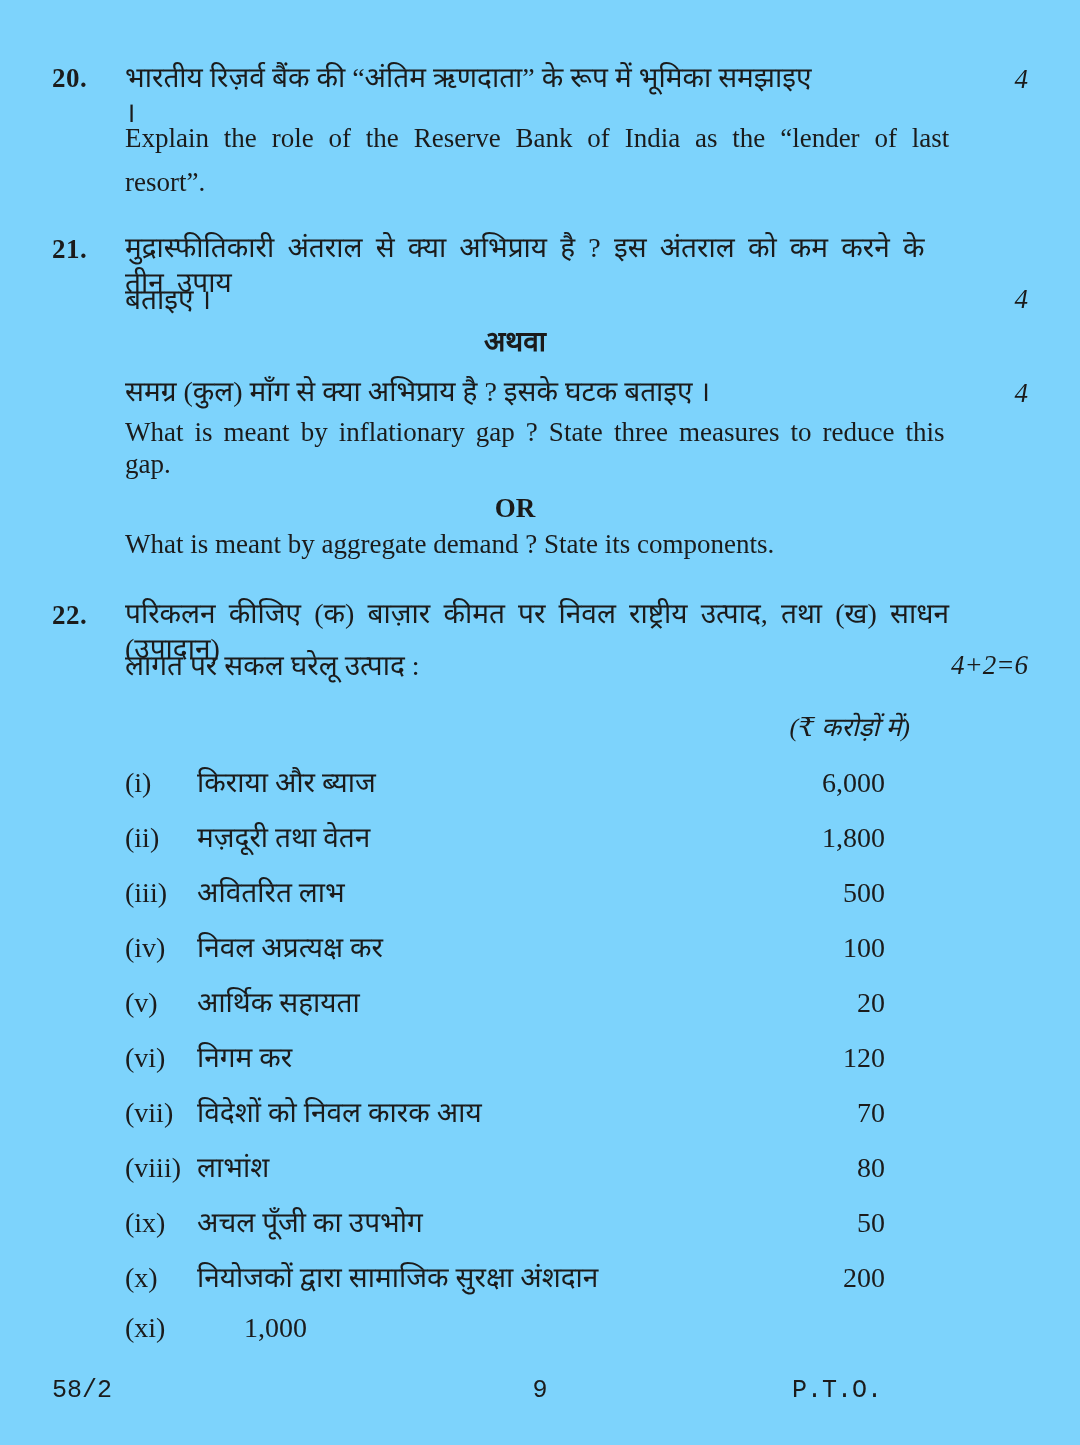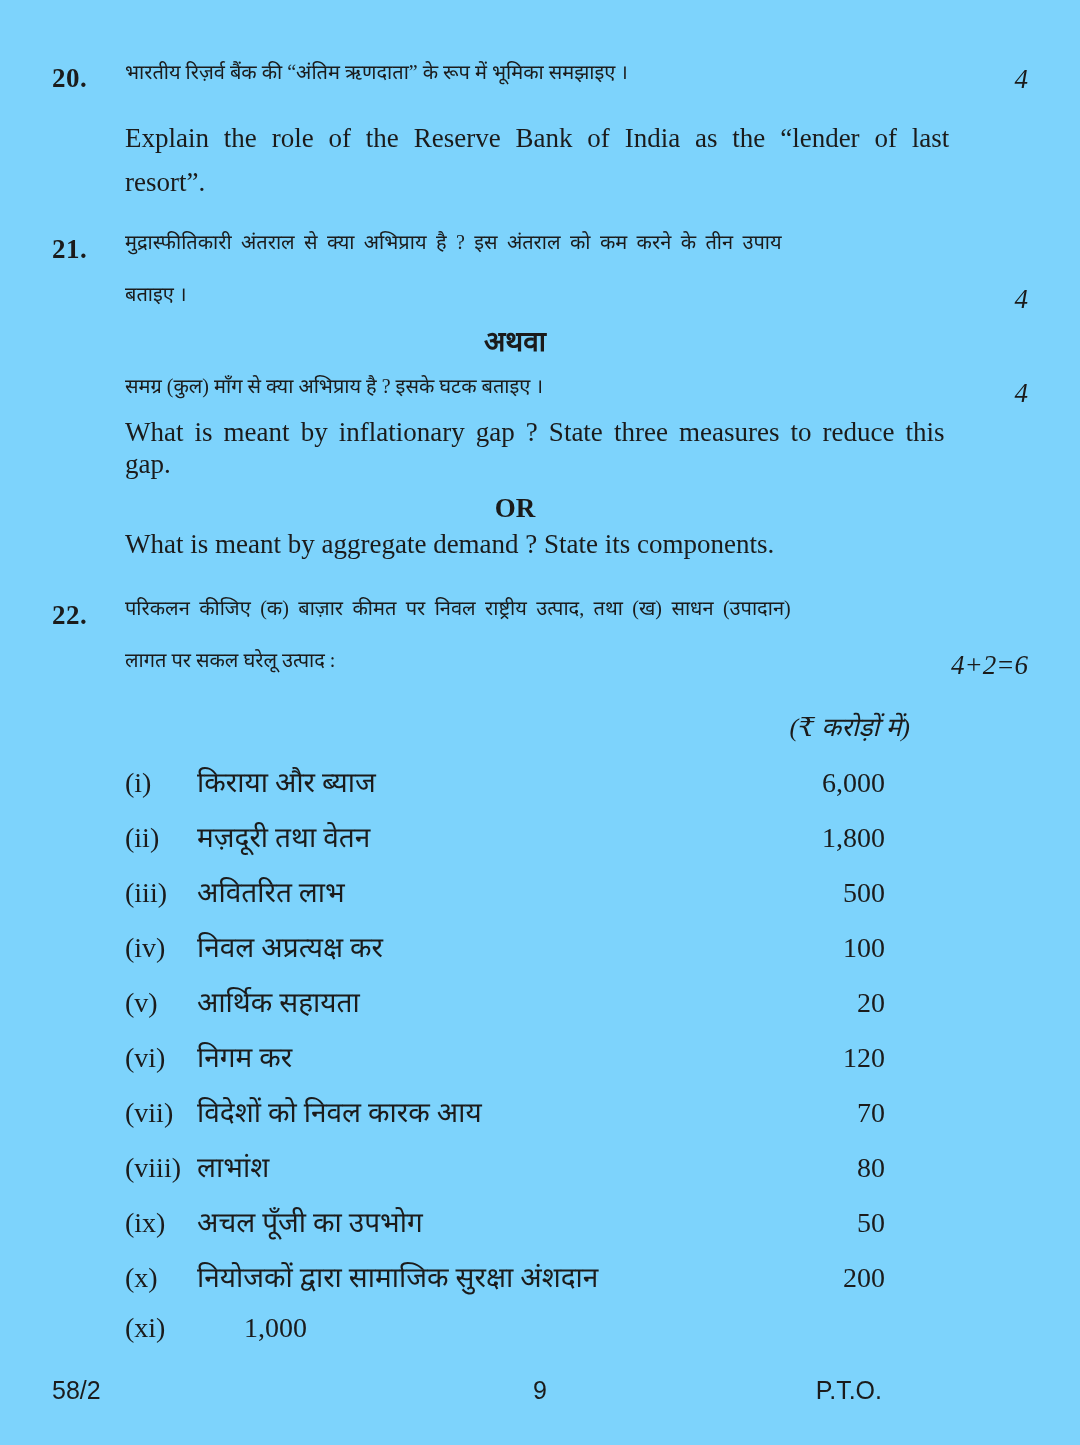--- a/index.html
+++ b/index.html
@@ -15,21 +15,21 @@
     overflow: hidden;
     padding-left: 12px;
   }
   .abs { position: absolute; }
   .qnum {
     font-weight: bold;
     font-size: 27px;
     letter-spacing: 0.5px;
   }
   .hindi {
-    font-size: 20px;
+    font-size: 28px;
     line-height: 1.25;
   }
   .hindi.justified { word-spacing: 0.22em; }
   .english {
     font-size: 27px;
     line-height: 1.25;
   }
   .english.justified { word-spacing: 0.30em; }
   .marks {
     font-style: italic;
@@ -51,21 +51,21 @@
     display: flex;
     align-items: baseline;
     height: 55px;
     font-size: 28px;
   }
   .trow .sno { width: 72px; flex: 0 0 auto; }
   .trow .item { flex: 1 1 auto; }
   .trow .val { flex: 0 0 auto; text-align: right; min-width: 110px; }
   .footer-bar {
     left: 0; top: 1376px; width: 932px; height: 40px;
-    font-family: Liberation Sans, sans-serif;
+    font-family: Liberation Mono, monospace;
     font-size: 25px;
   }
   .footer-left  { position: absolute; left: 52px; top: 0; }
   .footer-center{ position: absolute; left: 0; top: 0; width: 1080px; text-align: center; }
   .footer-right { position: absolute; right: 50px; top: 0; text-align: right; }
 </style>
 </head>
 <body>
 
 <div class="page">

